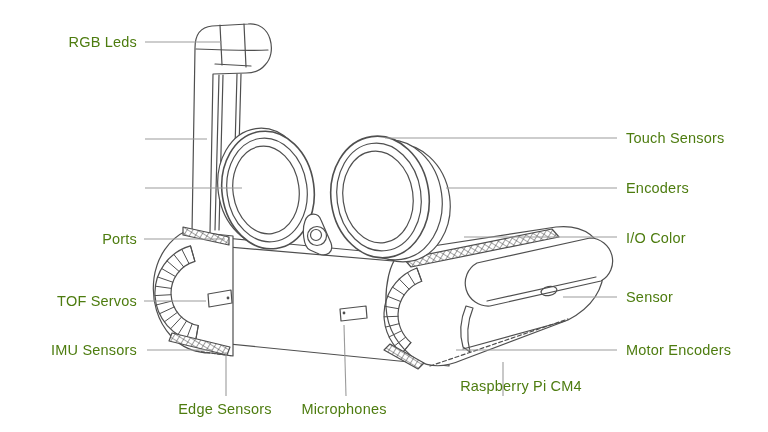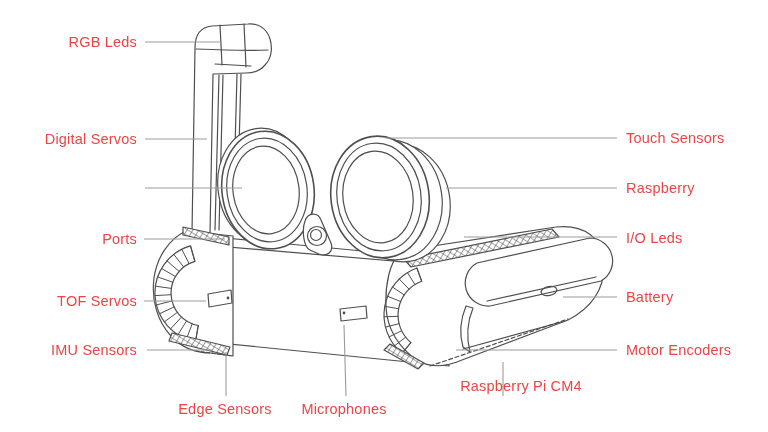--- a/index.html
+++ b/index.html
@@ -3,21 +3,21 @@
 <meta charset="utf-8">
 <style>
   html,body{margin:0;padding:0;background:#fff;}
   .stage{
     position:relative;width:768px;height:432px;background:#ffffff;
     overflow:hidden;font-family:"Liberation Sans", sans-serif;
   }
   .stage svg{position:absolute;left:0;top:0;}
   .lbl{
     position:absolute;font-size:14.5px;line-height:16px;letter-spacing:.2px;
-    color:#ef4444;white-space:nowrap;
+    color:#4d7c0f;white-space:nowrap;
   }
   .lbl.left{right:631px;text-align:right;}
   .lbl.right{left:626px;}
   .lbl.bottom{transform:translateX(-50%);}
 </style>
 </head>
 <body>
 
 <div class="stage">
 
@@ -115,28 +115,27 @@
       <path d="M464,237 H617"></path>
       <path d="M563,297 H617"></path>
       <path d="M456,350 H617"></path>
       <path d="M226,352 V396"></path>
       <path d="M344,325 L346,396"></path>
       <path d="M503,362 V396"></path>
     </g>
   </svg>
 
   <div class="lbl left" style="top:34px">RGB Leds</div>
-  <div class="lbl left" style="top:131px">Digital Servos</div>
   <div class="lbl left" style="top:231px">Ports</div>
   <div class="lbl left" style="top:293px">TOF Servos</div>
   <div class="lbl left" style="top:342px">IMU Sensors</div>
 
   <div class="lbl right" style="top:130px">Touch Sensors</div>
-  <div class="lbl right" style="top:180px">Raspberry</div>
-  <div class="lbl right" style="top:230px">I/O Leds</div>
-  <div class="lbl right" style="top:289px">Battery</div>
+  <div class="lbl right" style="top:180px">Encoders</div>
+  <div class="lbl right" style="top:230px">I/O Color</div>
+  <div class="lbl right" style="top:289px">Sensor</div>
   <div class="lbl bottom" style="left:225px;top:401px">Edge Sensors</div>
 
   <div class="lbl right" style="top:342px">Motor Encoders</div>
   <div class="lbl bottom" style="left:344px;top:401px">Microphones</div>
   <div class="lbl bottom" style="left:521px;top:378px">Raspberry Pi CM4</div>
 
 </div>
 
 </body></html>

